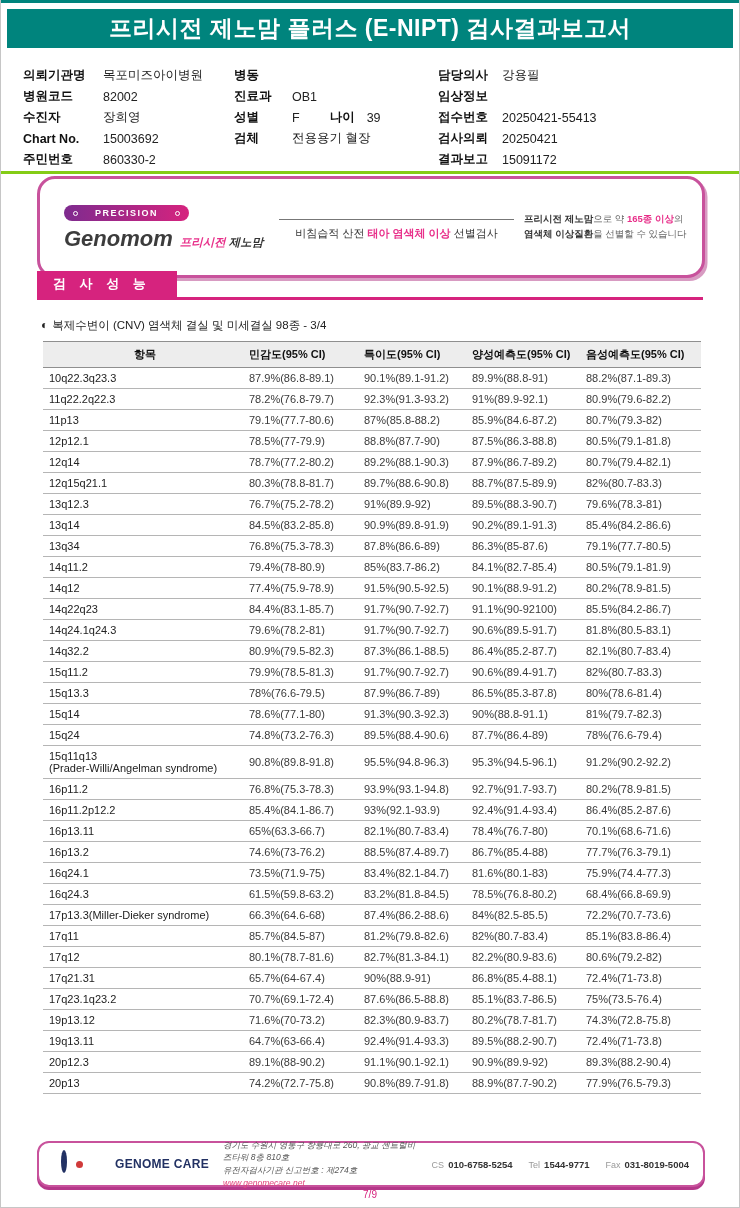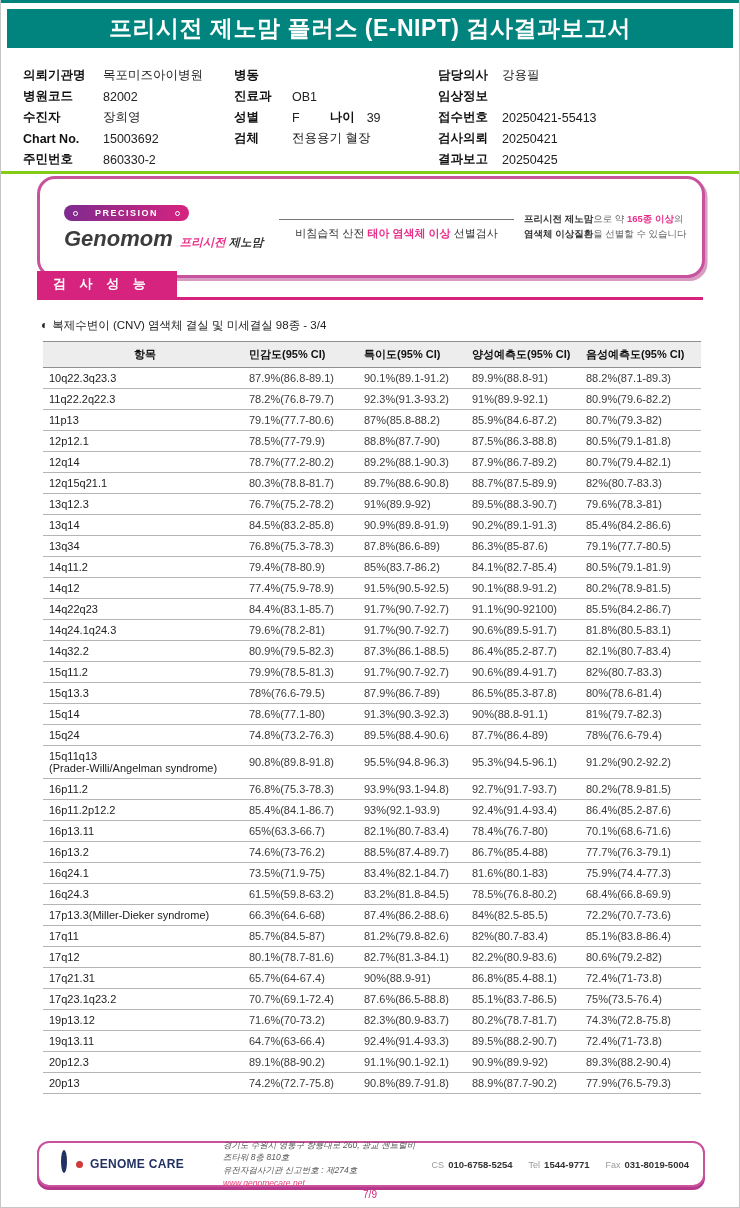--- a/index.html
+++ b/index.html
@@ -55,21 +55,21 @@
 
   table.perf{position:absolute;top:341px;left:42px;width:658px;border-collapse:collapse;table-layout:fixed;}
   table.perf th{background:#EDEDED;border-top:1px solid #8f8f8f;border-bottom:1px solid #8f8f8f;
     font-size:11px;font-weight:bold;color:#111;padding:5px 2px;text-align:left;}
   table.perf th:first-child{text-align:center;}
   table.perf td{font-size:11px;color:#3a3a3a;padding:4px 2px;border-bottom:1px solid #b5b5b5;overflow:hidden;}
   table.perf td:first-child{white-space:pre-line;padding-left:6px;color:#222;}
 
   .footer-box{position:absolute;top:1141px;left:36px;width:668px;height:46px;border:2.5px solid var(--pink-border);
     border-radius:12px;box-shadow:0 3px 0 #B5388A;display:flex;align-items:center;padding:0 14px 0 22px;gap:14px;background:#fff;}
-  .footer-logo{display:flex;align-items:center;gap:7px;width:148px;flex:none;}
+  .footer-logo{display:flex;align-items:center;gap:7px;width:148px;flex:none;justify-content:space-between;}
   .gc-mark{position:relative;width:22px;height:22px;flex:none;}
   .gc-circle{width:21px;height:21px;border:3.5px solid #223163;border-radius:50%;}
   .gc-dot{position:absolute;right:0;top:8px;width:7px;height:7px;background:#D03A3A;border-radius:50%;}
   .footer-logo-text{font-size:12px;font-weight:800;color:#223163;letter-spacing:0.3px;white-space:nowrap;}
   .footer-address{flex:1;font-size:8.5px;color:#555;line-height:1.5;font-style:italic;}
   .footer-website{color:#E0457B;}
   .footer-contacts{display:flex;gap:16px;align-items:center;white-space:nowrap;font-size:9.5px;}
   .contact-label{color:#9a9a9a;font-size:9px;margin-right:4px;}
   .contact-value{font-weight:bold;color:#333;}
 
@@ -137,21 +137,21 @@
         <div class="info-row">
           <span class="info-label">접수번호</span>
           <span class="info-value">20250421-55413</span>
         </div>
         <div class="info-row">
           <span class="info-label">검사의뢰</span>
           <span class="info-value">20250421</span>
         </div>
         <div class="info-row">
           <span class="info-label">결과보고</span>
-          <span class="info-value">20250425</span>
+          <span class="info-value">15091172</span>
         </div>
       </div>
   </div>
 
   <div class="banner">
     <div class="banner-left">
       <span class="badge">
           <span class="dot"></span>
           <span>PRECISION</span>
           <span class="dot"></span>

